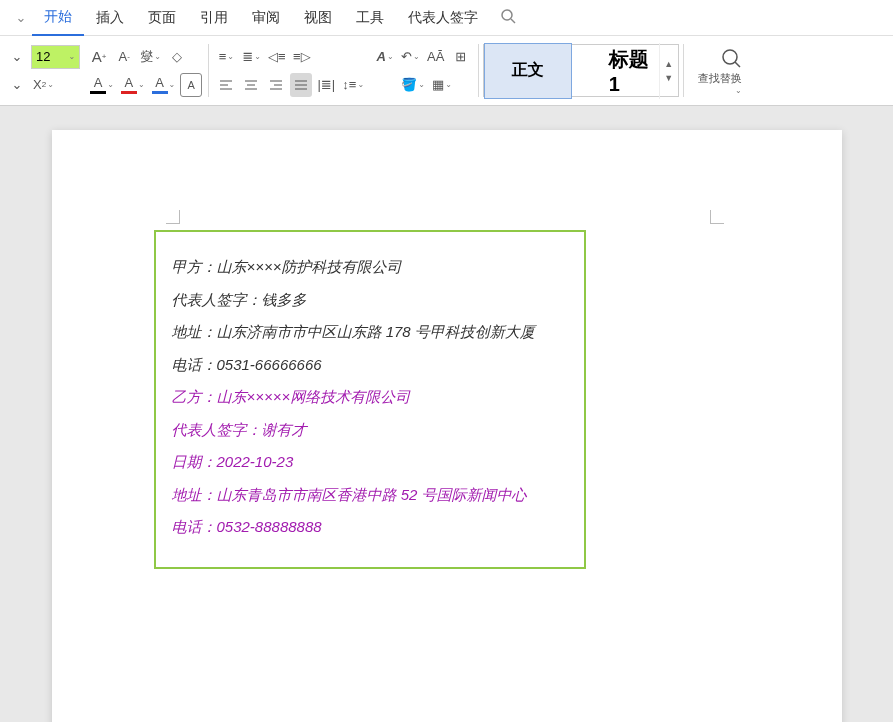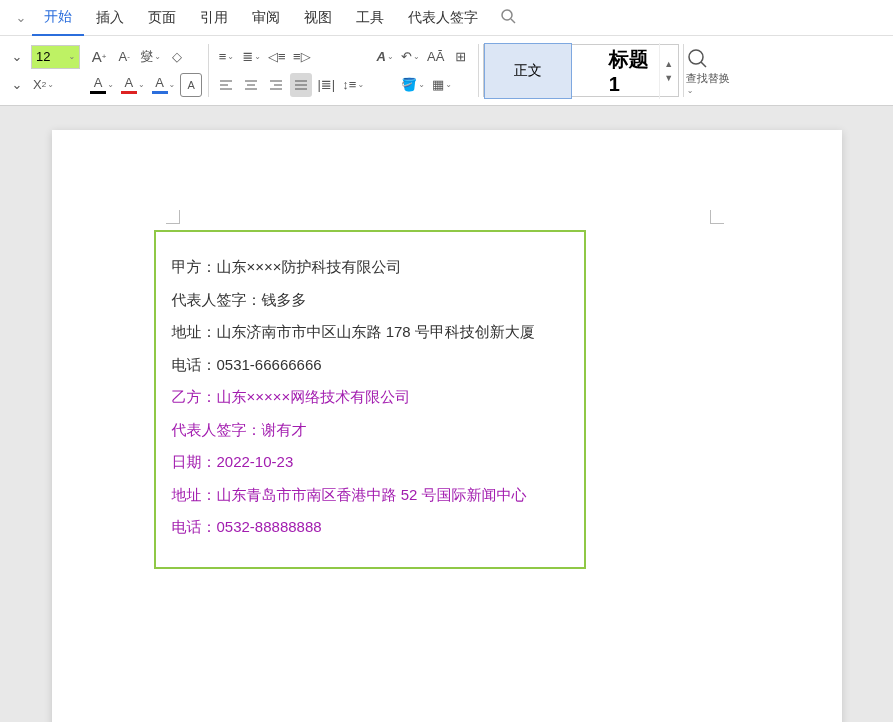--- a/index.html
+++ b/index.html
@@ -15,36 +15,36 @@
     .toolbar { background: #fff; height: 70px; display: flex; align-items: stretch; border-bottom: 1px solid #d0d0d0; padding: 4px 2px; }
     .tb-sep { width: 1px; background: #d8d8d8; margin: 4px 2px; }
     .tb-group { display: flex; flex-direction: column; justify-content: center; gap: 4px; padding: 0 4px; }
     .tb-row { display: flex; align-items: center; gap: 3px; }
     .tb-btn { min-width: 22px; height: 24px; display: flex; align-items: center; justify-content: center; font-size: 13px; color: #555; cursor: pointer; border-radius: 3px; padding: 0 2px; }
     .tb-chev { font-size: 8px; margin-left: 1px; color: #777; }
     .fontsize { display:flex; align-items:center; border:1px solid #ccc; height:24px; padding:0 4px; font-size:13px; background:#bef264; }
     .color-bar { height: 3px; width: 16px; margin-top:1px; }
     
     .styles-box { display: flex; align-items: center; border: 1px solid #ccc; background: #fff; margin: 4px 2px; }
-    .style-item { width: 88px; height: 56px; display: flex; align-items: center; justify-content: center; font-size: 14px; border-right: 1px solid #eee; cursor: pointer; }
+    .style-item { width: 88px; height: 56px; display: flex; align-items: center; justify-content: center; font-size: 16px; border-right: 1px solid #eee; cursor: pointer; font-weight: bold; }
     .style-item.selected { background: #dce6f5; border:1px solid #7ea8e0; }
     .style-heading { font-weight: bold; font-size: 20px; padding-left: 37px; }
     .style-arrows { width: 18px; display:flex; flex-direction:column; justify-content:center; gap:4px; font-size:9px; color:#666; align-items:center;}
     
-    .findreplace { display:flex; flex-direction:column; align-items:flex-start; justify-content:center; width:56px; font-size:11px; color:#555; }
+    .findreplace { display:flex; flex-direction:column; align-items:flex-end; justify-content:center; width:56px; font-size:11px; color:#555; }
     .findreplace svg { margin-bottom: 2px; }
     
     
     .doc-area { background: #e8e8e8; height: 616px; padding-top: 24px; display:flex; justify-content:center; overflow:hidden;}
     .page { background: #fff; width: 790px; height: 900px; box-shadow: 0 2px 8px rgba(0,0,0,0.15); padding: 100px 120px; position:relative; }
     .page-corner-l { position:absolute; top:80px; left:114px; width:14px; height:14px; border-right:1px solid #bbb; border-bottom:1px solid #bbb; }
     .page-corner-r { position:absolute; top:80px; right:118px; width:14px; height:14px; border-left:1px solid #bbb; border-bottom:1px solid #bbb; }
     
     .highlight-box { border: 2.5px solid #8fc846; padding: 14px 16px 18px 16px; width: 432px; margin-left:-18px; }
-    .doc-line { font-size: 15px; line-height: 1.5; margin: 10px 0; color: #333; }
+    .doc-line { font-size: 15px; line-height: 1.5; margin: 10px 0; color: #333; font-style: italic; }
     .doc-line.blue { color: #a21caf; }
   </style>
 </head>
 <body>
 
 <div class="menubar">
   <span class="tb-btn" style="color:#888;">⌄</span>
   <div class="menu-item active">开始</div>
   <div class="menu-item">插入</div>
   <div class="menu-item">页面</div>

